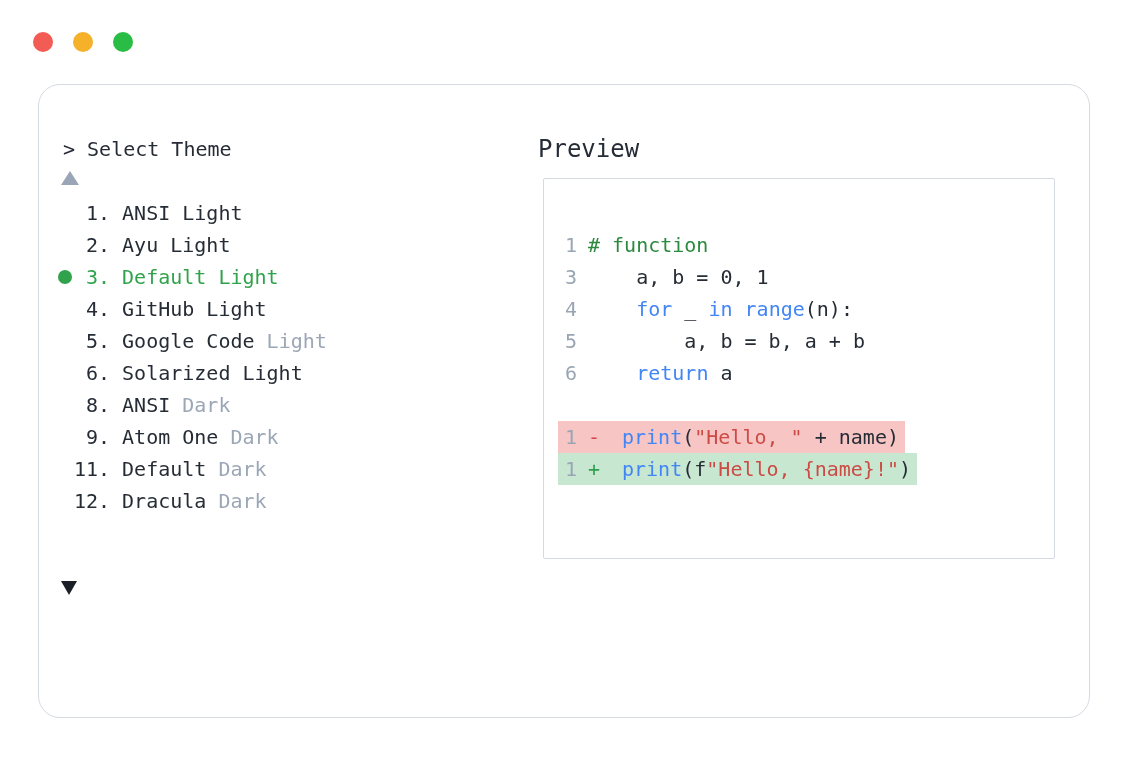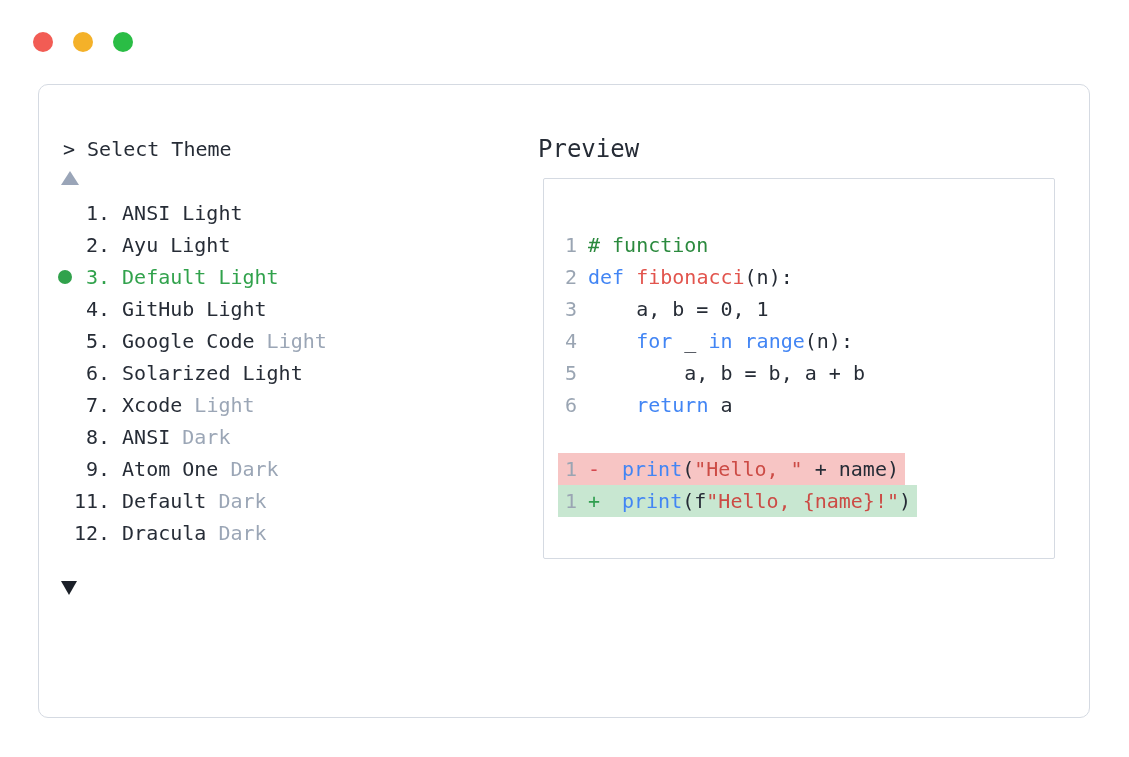--- a/index.html
+++ b/index.html
@@ -8,21 +8,21 @@
 
   .stage { position: relative; width: 1129px; height: 757px; background: #ffffff; }
 
   
   .traffic { position: absolute; left: 33px; top: 32px; display: flex; gap: 20px; }
   .dot { width: 20px; height: 20px; border-radius: 50%; display: inline-block; }
 
   
   .panel {
     position: absolute; left: 38px; top: 84px; width: 1052px; height: 634px;
-    border: 1.5px solid #d5dae2; border-radius: 10px; background: #ffffff;
+    border: 1.5px solid #d5dae2; border-radius: 22px; background: #ffffff;
   }
 
   .prompt {
     position: absolute; left: 24px; top: 51px;
     font-size: 20px; line-height: 26px; color: #262c36; white-space: pre;
   }
   .preview-label {
     position: absolute; left: 499px; top: 51px;
     font-size: 24px; line-height: 26px; color: #262c36; text-align: right;
   }
@@ -102,33 +102,31 @@
 
     <div class="scroll-up"></div>
 
     <div class="theme-list" id="theme-list">
         <div class="theme-row"><span class="num">1</span><span>. ANSI Light</span></div>
         <div class="theme-row"><span class="num">2</span><span>. Ayu Light</span></div>
         <div class="theme-row selected"><span class="num">3</span><span>. Default Light</span></div>
         <div class="theme-row"><span class="num">4</span><span>. GitHub Light</span></div>
         <div class="theme-row"><span class="num">5</span><span>. Google Code</span><span class="muted"> Light</span></div>
         <div class="theme-row"><span class="num">6</span><span>. Solarized Light</span></div>
-        <div class="theme-row"><span class="num">7</span><span>. Xcode</span><span class="muted"> Light</span></div>
         <div class="theme-row"><span class="num">8</span><span>. ANSI</span><span class="muted"> Dark</span></div>
         <div class="theme-row"><span class="num">9</span><span>. Atom One</span><span class="muted"> Dark</span></div>
         <div class="theme-row"><span class="num">11</span><span>. Default</span><span class="muted"> Dark</span></div>
         <div class="theme-row"><span class="num">12</span><span>. Dracula</span><span class="muted"> Dark</span></div>
       </div>
 
     <div class="scroll-down"></div>
 
     <div class="preview-box">
       <div class="code" id="code">
           <div class="code-row"><span class="ln">1</span><span class="c-com"># function</span></div>
-          <div class="code-row"><span class="ln">2</span><span class="c-kw">def</span><span class="c-plain"> </span><span class="c-fn">fibonacci</span><span class="c-plain">(n):</span></div>
           <div class="code-row"><span class="ln">3</span><span class="c-plain">    a, b = 0, 1</span></div>
           <div class="code-row"><span class="ln">4</span><span class="c-plain">    </span><span class="c-kw">for</span><span class="c-plain"> _ </span><span class="c-kw">in</span><span class="c-plain"> </span><span class="c-kw">range</span><span class="c-plain">(n):</span></div>
           <div class="code-row"><span class="ln">5</span><span class="c-plain">        a, b = b, a + b</span></div>
           <div class="code-row"><span class="ln">6</span><span class="c-plain">    </span><span class="c-kw">return</span><span class="c-plain"> a</span></div>
           <div class="spacer-row"></div>
           <div class="code-row diff-removed"><span class="diff-chip"><span class="ln">1</span><span class="marker minus">-</span><span class="c-kw">print</span><span class="c-plain">(</span><span class="c-str">"Hello, "</span><span class="c-plain"> + name)</span></span></div>
           <div class="code-row diff-added"><span class="diff-chip"><span class="ln">1</span><span class="marker plus">+</span><span class="c-kw">print</span><span class="c-plain">(f</span><span class="c-str">"Hello, {name}!"</span><span class="c-plain">)</span></span></div>
         </div>
     </div>
 

